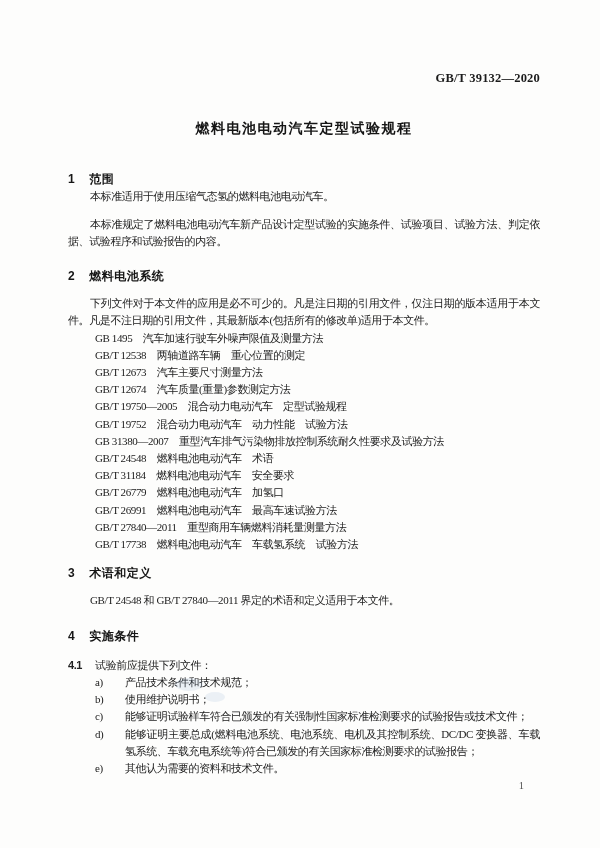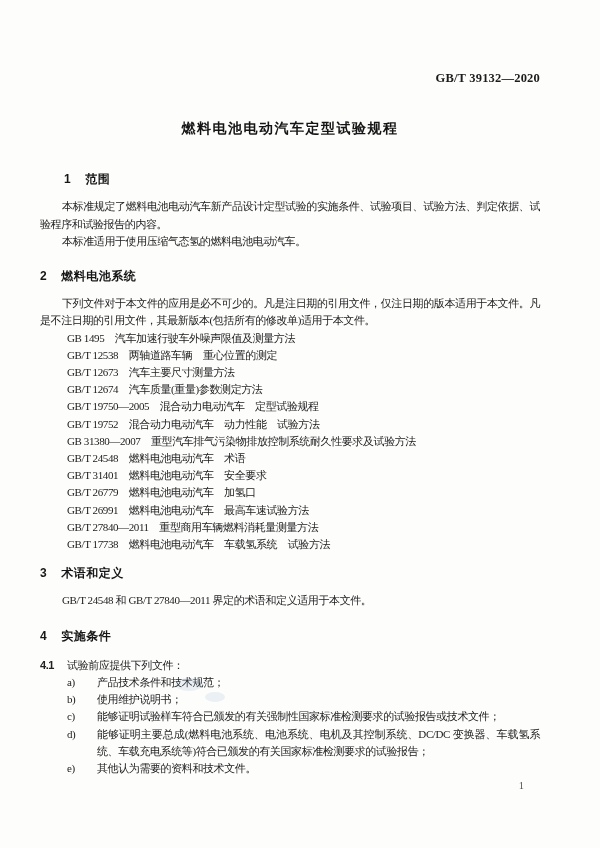--- a/index.html
+++ b/index.html
@@ -8,21 +8,21 @@
     position: relative;
     width: 600px;
     height: 848px;
     margin: 0 auto;
     background: #fdfdfc;
     color: #212121;
     font-family: "Liberation Serif", "DejaVu Serif", serif;
     font-size: 11px;
     line-height: 17.2px;
     letter-spacing: -0.4px;
-    padding: 70px 60px 0 40px;
+    padding: 70px 60px 0 68px;
     overflow: hidden;
   }
   .header-code {
     text-align: right;
     font-size: 12.5px;
     font-weight: bold;
     letter-spacing: 0.2px;
     color: #1c1c1c;
   }
   .doc-title {
@@ -36,21 +36,21 @@
     color: #151515;
   }
   .sec-heading {
     font-family: "Liberation Sans", "DejaVu Sans", sans-serif;
     font-size: 12px;
     font-weight: bold;
     letter-spacing: 0.5px;
     color: #161616;
   }
   .sec-heading .sec-num { display: inline-block; margin-right: 14px; }
-  .mt-30 { margin-top: 30px; margin-left: 24px; }
+  .mt-30 { margin-top: 30px; }
   .mt-18 { margin-top: 18px; }
   .mt-12 { margin-top: 12px; }
   .mt-10 { margin-top: 10px; }
   .para {
     text-indent: 22px;
     text-align: justify;
   }
   .ref-line {
     padding-left: 27px;
   }
@@ -93,36 +93,36 @@
 
 <div class="page">
 
   <div class="header-code">GB/T 39132—2020</div>
 
   <div class="doc-title">燃料电池电动汽车定型试验规程</div>
 
   <div class="sec-heading mt-30">
     <span class="sec-num">1</span><span>范围</span>
   </div>
+  <div class="para">本标准适用于使用压缩气态氢的燃料电池电动汽车。</div>
   <div class="para mt-10">本标准规定了燃料电池电动汽车新产品设计定型试验的实施条件、试验项目、试验方法、判定依据、试验程序和试验报告的内容。</div>
-  <div class="para">本标准适用于使用压缩气态氢的燃料电池电动汽车。</div>
 
   <div class="sec-heading mt-18">
     <span class="sec-num">2</span><span>燃料电池系统</span>
   </div>
   <div class="para mt-10">下列文件对于本文件的应用是必不可少的。凡是注日期的引用文件，仅注日期的版本适用于本文件。凡是不注日期的引用文件，其最新版本(包括所有的修改单)适用于本文件。</div>
   <div class="ref-line">GB 1495　汽车加速行驶车外噪声限值及测量方法</div>
   <div class="ref-line">GB/T 12538　两轴道路车辆　重心位置的测定</div>
   <div class="ref-line">GB/T 12673　汽车主要尺寸测量方法</div>
   <div class="ref-line">GB/T 12674　汽车质量(重量)参数测定方法</div>
   <div class="ref-line">GB/T 19750—2005　混合动力电动汽车　定型试验规程</div>
   <div class="ref-line">GB/T 19752　混合动力电动汽车　动力性能　试验方法</div>
   <div class="ref-line">GB 31380—2007　重型汽车排气污染物排放控制系统耐久性要求及试验方法</div>
   <div class="ref-line">GB/T 24548　燃料电池电动汽车　术语</div>
-  <div class="ref-line">GB/T 31401　燃料电池电动汽车　安全要求</div>
+  <div class="ref-line">GB/T 31184　燃料电池电动汽车　安全要求</div>
   <div class="ref-line">GB/T 26779　燃料电池电动汽车　加氢口</div>
   <div class="ref-line">GB/T 26991　燃料电池电动汽车　最高车速试验方法</div>
   <div class="ref-line">GB/T 27840—2011　重型商用车辆燃料消耗量测量方法</div>
   <div class="ref-line">GB/T 17738　燃料电池电动汽车　车载氢系统　试验方法</div>
 
   <div class="sec-heading mt-12">
     <span class="sec-num">3</span><span>术语和定义</span>
   </div>
   <div class="para mt-10">GB/T 24548 和 GB/T 27840—2011 界定的术语和定义适用于本文件。</div>
 

